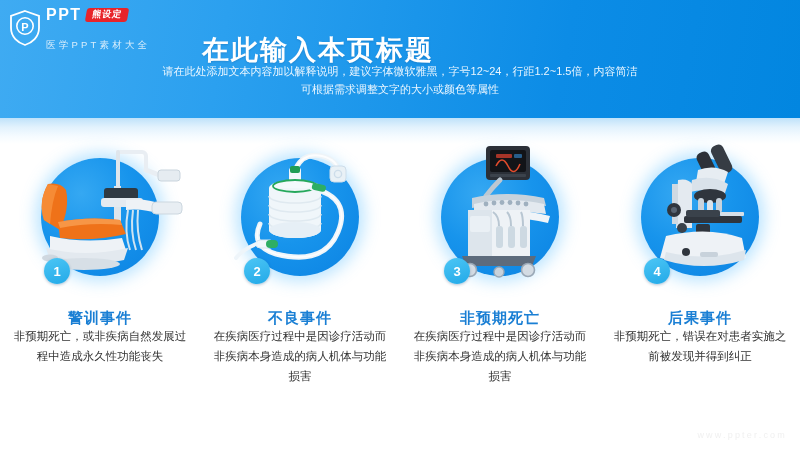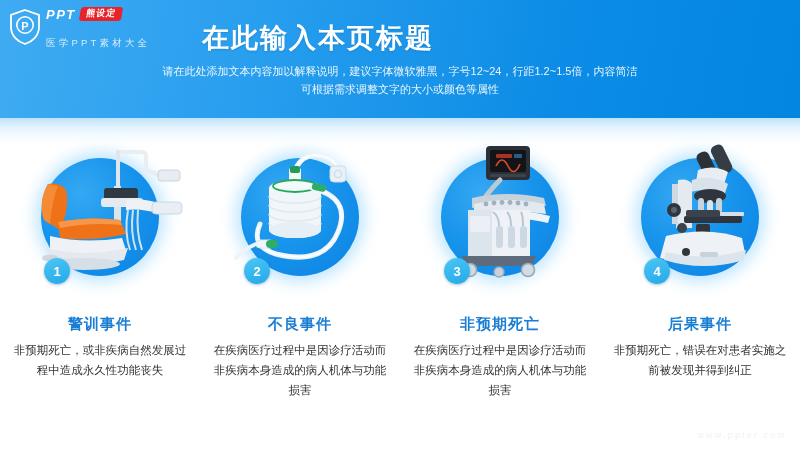--- a/index.html
+++ b/index.html
@@ -24,35 +24,35 @@
 
   
   .logo { position:absolute; left:8px; top:7px; display:flex; align-items:center; }
   .shield {
     width:34px; height:38px; position:relative; flex:none;
   }
   .shield svg { display:block; }
   .logo-text { margin-left:4px; position:relative; }
   .logo-row1 { display:flex; align-items:center; }
   .logo-ppt {
-    font-size:13px; font-weight:bold; color:#ffffff; letter-spacing:1.5px;
-    font-style:italic; line-height:1;
+    font-size:16px; font-weight:bold; color:#ffffff; letter-spacing:1.5px;
+    line-height:1;
   }
   .logo-badge {
     margin-left:4px; background:#e8242a; color:#ffffff; font-size:9px;
     padding:2px 6px 3px 6px; border-radius:3px; letter-spacing:1px;
     transform:skewX(-10deg); line-height:1; font-weight:bold;
   }
   .logo-sub {
     margin-top:17px; font-size:9.5px; color:#d9eefc; letter-spacing:3.2px;
     line-height:1; white-space:nowrap;
   }
 
   .page-title {
-    position:absolute; top:20px; left:0; width:636px; text-align:center;
+    position:absolute; top:32px; left:0; width:636px; text-align:center;
     font-size:27px; font-weight:bold; color:#ffffff; letter-spacing:2px;
     text-shadow:0 1px 2px rgba(0,40,90,.18);
   }
   .subtitle {
     position:absolute; top:62px; left:0; width:800px; text-align:center;
     color:#eaf6ff; font-size:11px; line-height:1.65;
   }
   .subtitle div { white-space:nowrap; }
 
   
@@ -77,25 +77,25 @@
   .badge {
     position:absolute; width:26px; height:26px; border-radius:50%;
     background:linear-gradient(160deg,#4cc6f5 0%,#23a9e8 100%);
     color:#ffffff; font-size:13px; font-weight:bold;
     display:flex; align-items:center; justify-content:center;
     box-shadow:0 1px 3px rgba(0,60,110,.3);
     left:44px; top:118px; z-index:4;
   }
 
   .col-title {
-    margin-top:28px; font-size:15px; font-weight:bold; color:#1a7fd4;
-    letter-spacing:1px; line-height:1;font-family:Liberation Mono, monospace;
+    margin-top:20px; font-size:15px; font-weight:bold; color:#1a7fd4;
+    letter-spacing:1px; line-height:1;
   }
   .col-body {
-    margin-top:8px; width:178px; text-align:center;
+    margin-top:2px; width:178px; text-align:center;
     font-size:11.5px; color:#333333; line-height:1.72;
   }
 
   .watermark {
     position:absolute; right:13px; bottom:10px;
     font-size:9px; color:#f0f0f0; letter-spacing:2.2px;
   }
 </style>
 </head>
 <body>

